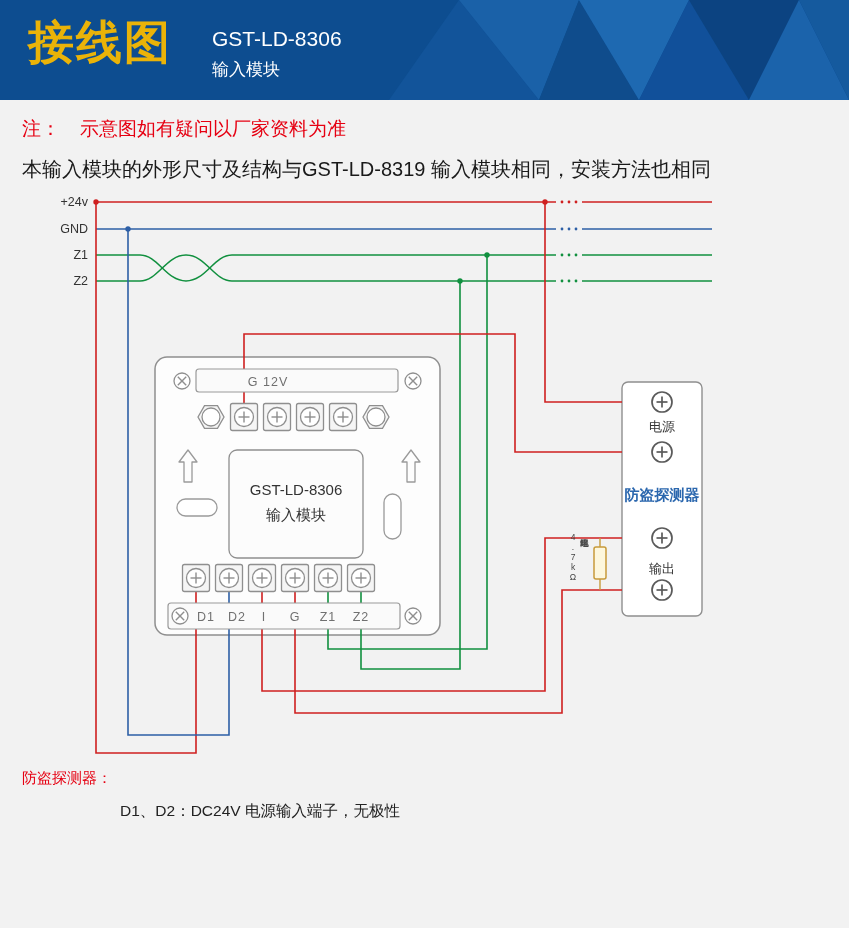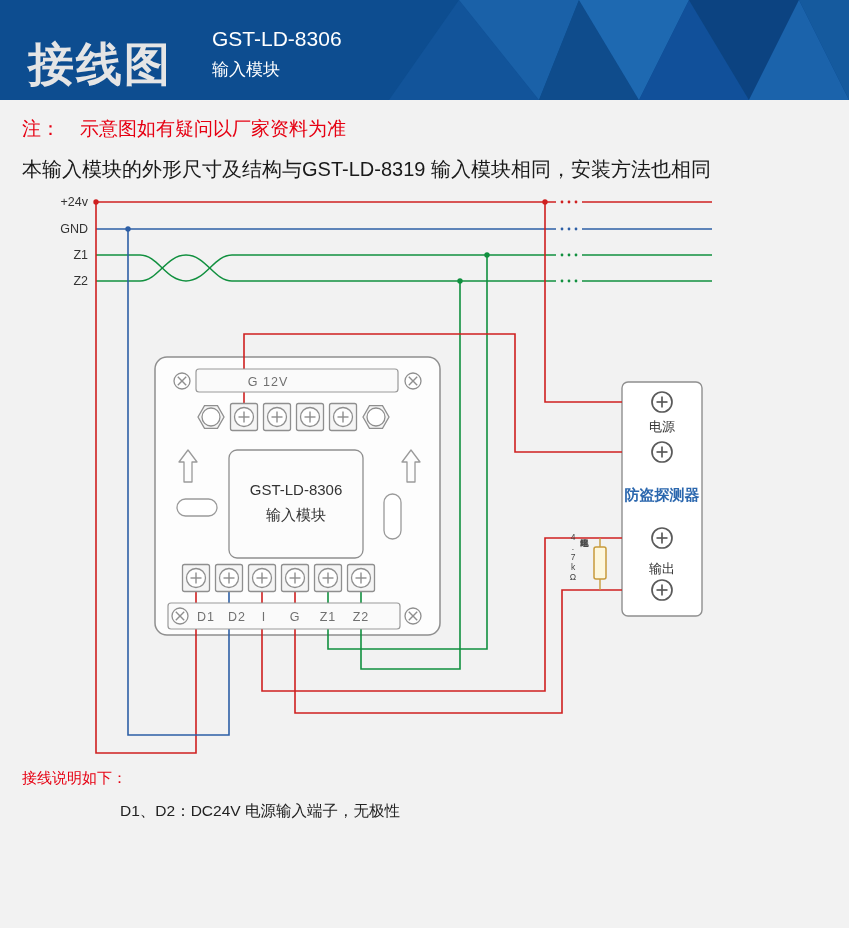--- a/index.html
+++ b/index.html
@@ -19,22 +19,22 @@
     font-family:"Liberation Sans","DejaVu Sans",sans-serif;
     color:var(--text_dark);
   }
   
   .header{
     position:relative;width:849px;height:100px;
     background:var(--header_blue);overflow:hidden;
   }
   .header .facets{position:absolute;right:0;top:0;height:100px;}
   .header h1{
-    position:absolute;left:28px;top:34px;
-    font-size:46px;font-weight:bold;color:#e5e5e5;letter-spacing:2px;z-index:2;
+    position:absolute;left:28px;top:12px;
+    font-size:46px;font-weight:bold;color:#eab308;letter-spacing:2px;z-index:2;
   }
   .header .hsub{position:absolute;left:212px;top:26px;color:#fff;z-index:2;}
   .header .hsub .model{font-size:21px;line-height:1.2;}
   .header .hsub .subtitle{font-size:17px;margin-top:7px;}
   
   .note-block{margin:16px 0 0 22px;}
   .note-line{font-size:19px;color:var(--note_red);}
   .note-line .note-warning{margin-left:20px;}
   .note-desc{font-size:20px;color:var(--text_dark);margin-top:14px;}
   
@@ -219,17 +219,17 @@
 
   <g>
     <line x1="600" y1="549" x2="600" y2="601" stroke="#c79b3b" stroke-width="1.4"></line>
     <rect x="594" y="558" width="12" height="32" rx="2" fill="#fdf7dd" stroke="#c79b3b" stroke-width="1.5"></rect>
   </g>
   <text class="vtx" x="573" y="543" writing-mode="tb">4.7kΩ</text>
   <text class="vtx" x="585" y="543" writing-mode="tb">终端电阻</text>
 </svg>
 
 <div class="instructions">
-  <div class="heading">接线说明如下：</div>
+  <div class="heading">防盗探测器：</div>
   <div class="items">
     <div class="item">D1、D2：DC24V 电源输入端子，无极性</div>
   </div>
 </div>
 
 </body></html>

